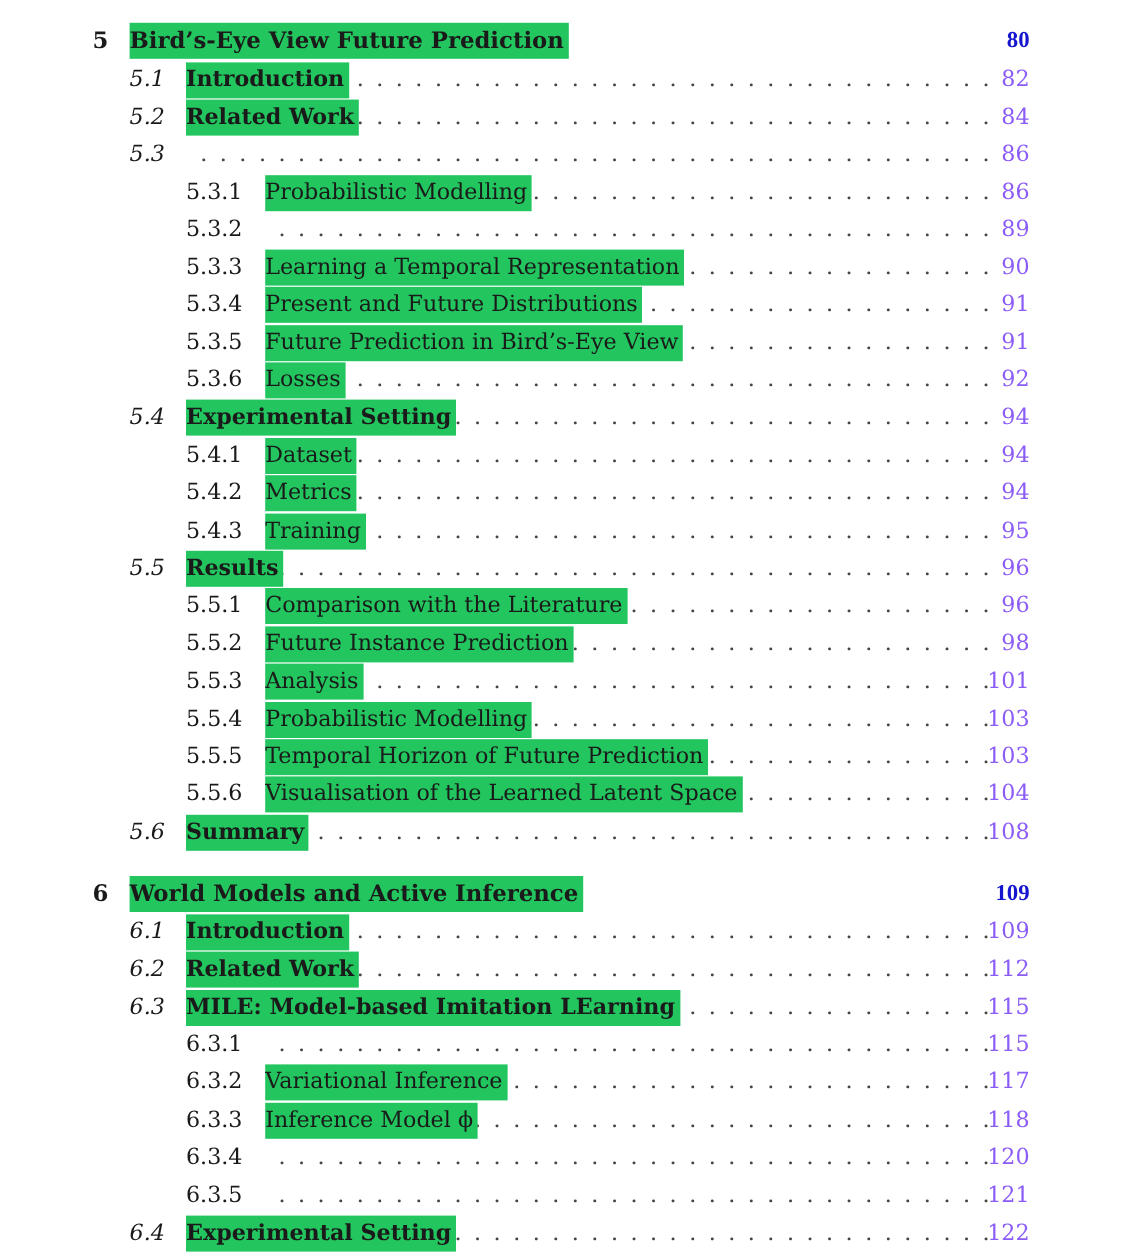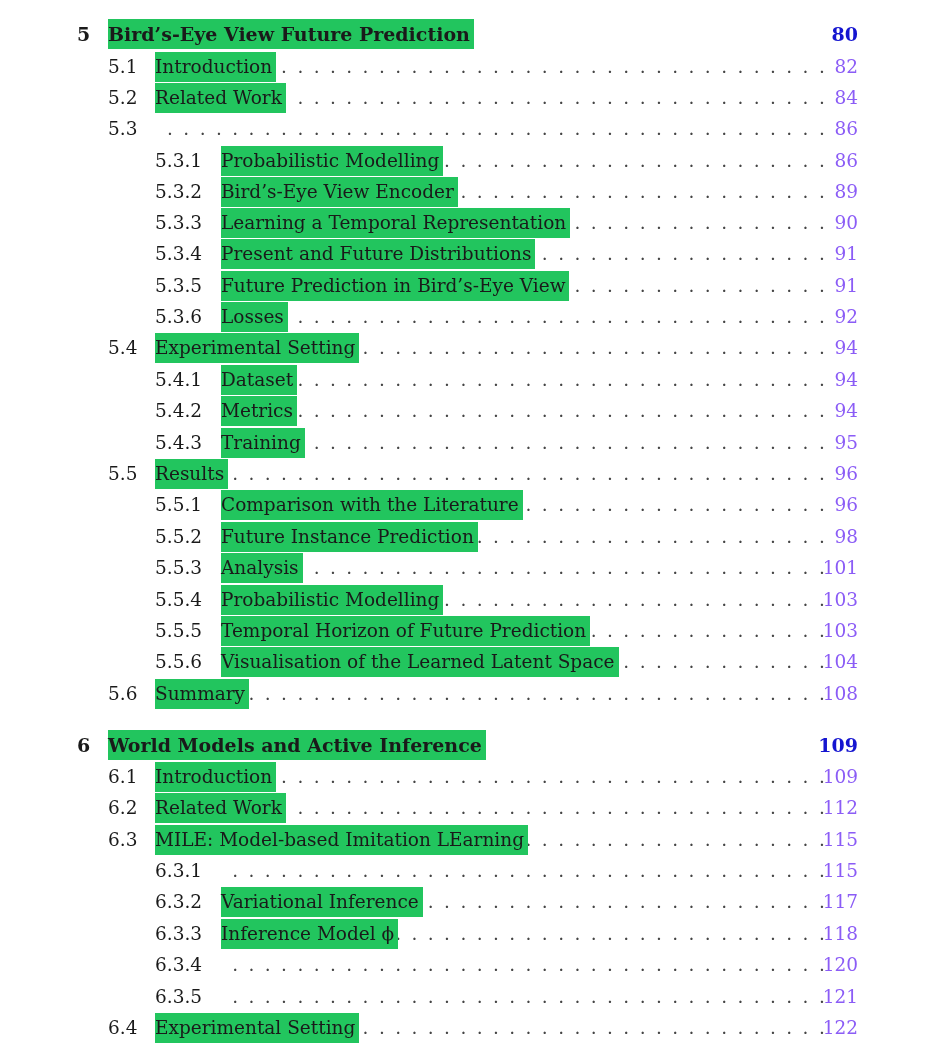--- a/index.html
+++ b/index.html
@@ -59,23 +59,23 @@
     .row .page {
       position: absolute;
       right: 84px;
       color: #8b5cf6;
       text-align: right;
     }
     .row.chapter {
       font-weight: bold;
       font-size: 19px;
     }
-    .row.chapter .page { color: #1515d0; }
-    .row.section .num { left: 108px; }
-    .row.section .title { left: 155px; }
+    .row.chapter .page { color: #1515d0; font-family: Liberation Serif, serif; }
+    .row.section .num { left: 108px; font-style: italic; }
+    .row.section .title { left: 155px; font-weight: bold; }
     .row.section .leader { left: 155px; }
     .row.subsection .num { left: 155px; }
     .row.subsection .title { left: 221px; }
     .row.subsection .leader { left: 221px; }
     .row.chapter .num { left: 77px; }
     .row.chapter .title { left: 108px; }
   </style>
 </head>
 <body>
 
@@ -105,21 +105,20 @@
     <span class="page">86</span>
   </div>
   <div class="row subsection" style="top:146px">
     <span class="num">5.3.1</span>
     <span class="title">Probabilistic Modelling</span>
     <span class="leader"><span>.</span><span>.</span><span>.</span><span>.</span><span>.</span><span>.</span><span>.</span><span>.</span><span>.</span><span>.</span><span>.</span><span>.</span><span>.</span><span>.</span><span>.</span><span>.</span><span>.</span><span>.</span><span>.</span><span>.</span><span>.</span><span>.</span><span>.</span><span>.</span><span>.</span><span>.</span><span>.</span><span>.</span><span>.</span><span>.</span><span>.</span><span>.</span><span>.</span><span>.</span><span>.</span><span>.</span><span>.</span><span>.</span></span>
     <span class="page">86</span>
   </div>
   <div class="row subsection" style="top:177px">
     <span class="num">5.3.2</span>
-    <span class="title">Bird’s-Eye View Encoder</span>
     <span class="leader"><span>.</span><span>.</span><span>.</span><span>.</span><span>.</span><span>.</span><span>.</span><span>.</span><span>.</span><span>.</span><span>.</span><span>.</span><span>.</span><span>.</span><span>.</span><span>.</span><span>.</span><span>.</span><span>.</span><span>.</span><span>.</span><span>.</span><span>.</span><span>.</span><span>.</span><span>.</span><span>.</span><span>.</span><span>.</span><span>.</span><span>.</span><span>.</span><span>.</span><span>.</span><span>.</span><span>.</span><span>.</span><span>.</span></span>
     <span class="page">89</span>
   </div>
   <div class="row subsection" style="top:208px">
     <span class="num">5.3.3</span>
     <span class="title">Learning a Temporal Representation</span>
     <span class="leader"><span>.</span><span>.</span><span>.</span><span>.</span><span>.</span><span>.</span><span>.</span><span>.</span><span>.</span><span>.</span><span>.</span><span>.</span><span>.</span><span>.</span><span>.</span><span>.</span><span>.</span><span>.</span><span>.</span><span>.</span><span>.</span><span>.</span><span>.</span><span>.</span><span>.</span><span>.</span><span>.</span><span>.</span><span>.</span><span>.</span><span>.</span><span>.</span><span>.</span><span>.</span><span>.</span><span>.</span><span>.</span><span>.</span></span>
     <span class="page">90</span>
   </div>
   <div class="row subsection" style="top:239px">

